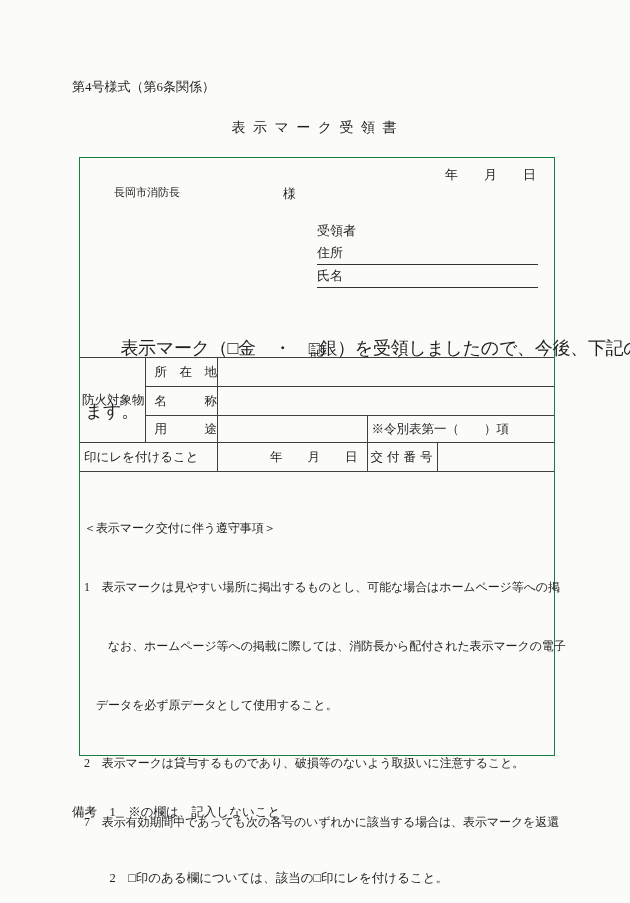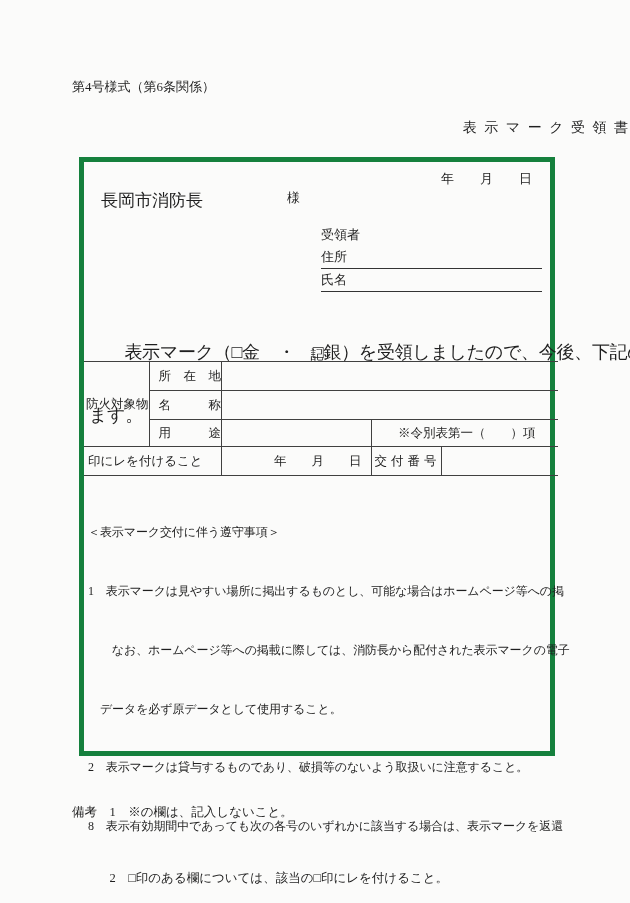--- a/index.html
+++ b/index.html
@@ -4,39 +4,39 @@
 <style>
   html,body{margin:0;padding:0;}
   body{
     width:630px;height:903px;
     background:#fbfbfa;
     font-family:"Liberation Serif","DejaVu Serif",serif;
     color:#1f1f1f;
   }
   .page{position:relative;width:630px;height:903px;overflow:hidden;}
   .form-no{position:absolute;left:72px;top:78px;font-size:13px;white-space:pre;}
-  .doc-title{position:absolute;left:0;top:119px;width:100%;text-align:right;
+  .doc-title{position:absolute;left:0;top:119px;width:100%;text-align:center;
     font-size:14px;letter-spacing:2px;white-space:pre;}
   .box{position:absolute;left:79px;top:157px;width:476px;height:599px;
-    border:5px solid #15803d;box-sizing:border-box;}
+    border:1px solid #15803d;box-sizing:border-box;}
   .date-line{position:absolute;top:8px;right:18px;font-size:13px;white-space:pre;}
-  .addressee{position:absolute;top:27px;left:17px;font-size:17px;white-space:pre;}
+  .addressee{position:absolute;top:27px;left:34px;font-size:11px;white-space:pre;}
   .honorific{position:absolute;top:27px;left:203px;font-size:13px;}
   .recipient{position:absolute;top:62px;left:237px;width:221px;font-size:13px;}
   .r-line{height:22px;line-height:22px;white-space:pre;}
   .r-underline{border-bottom:1px solid #333;}
   .statement{position:absolute;top:138px;left:5px;width:466px;
     font-size:18px;letter-spacing:-0.3px;line-height:21px;white-space:pre;}
   .record-mark{position:absolute;top:184px;left:0;width:100%;text-align:center;
     font-size:13px;}
   .ftable{position:absolute;top:199px;left:0;width:474px;
     border-collapse:collapse;table-layout:fixed;font-size:12.5px;}
   .ftable td{border:1px solid #404040;padding:0;white-space:pre;overflow:hidden;}
   .ftable tr td:first-child{border-left:0;}
-  .ftable tr td:last-child{border-right:0;text-align:center;}
+  .ftable tr td:last-child{border-right:0;}
   .td-group{text-align:right;}
   .td-label{padding-left:9px !important;}
   .td-issue{padding-left:4px !important;}
   .td-date{text-align:right;padding-right:9px !important;}
   .td-numlabel{text-align:right;letter-spacing:4px;}
   .guidelines{position:absolute;top:318px;left:4px;width:467px;
     font-size:12px;letter-spacing:-0.1px;line-height:19.6px;
     padding-top:4px;white-space:pre;}
   .remarks{position:absolute;left:72px;top:757px;font-size:12.5px;
     line-height:22px;white-space:pre;}
@@ -101,21 +101,21 @@
       </tr>
     </tbody>
       </table>
 
     <div class="guidelines">
       <div>＜表示マーク交付に伴う遵守事項＞</div>
       <div>1　表示マークは見やすい場所に掲出するものとし、可能な場合はホームページ等への掲</div>
       <div>　　なお、ホームページ等への掲載に際しては、消防長から配付された表示マークの電子</div>
       <div>　データを必ず原データとして使用すること。</div>
       <div>2　表示マークは貸与するものであり、破損等のないよう取扱いに注意すること。</div>
-      <div>8　表示有効期間中であっても次の各号のいずれかに該当する場合は、表示マークを返還</div>
+      <div>7　表示有効期間中であっても次の各号のいずれかに該当する場合は、表示マークを返還</div>
       
       
       
       
       
       
       
     </div>
 
   </div>

